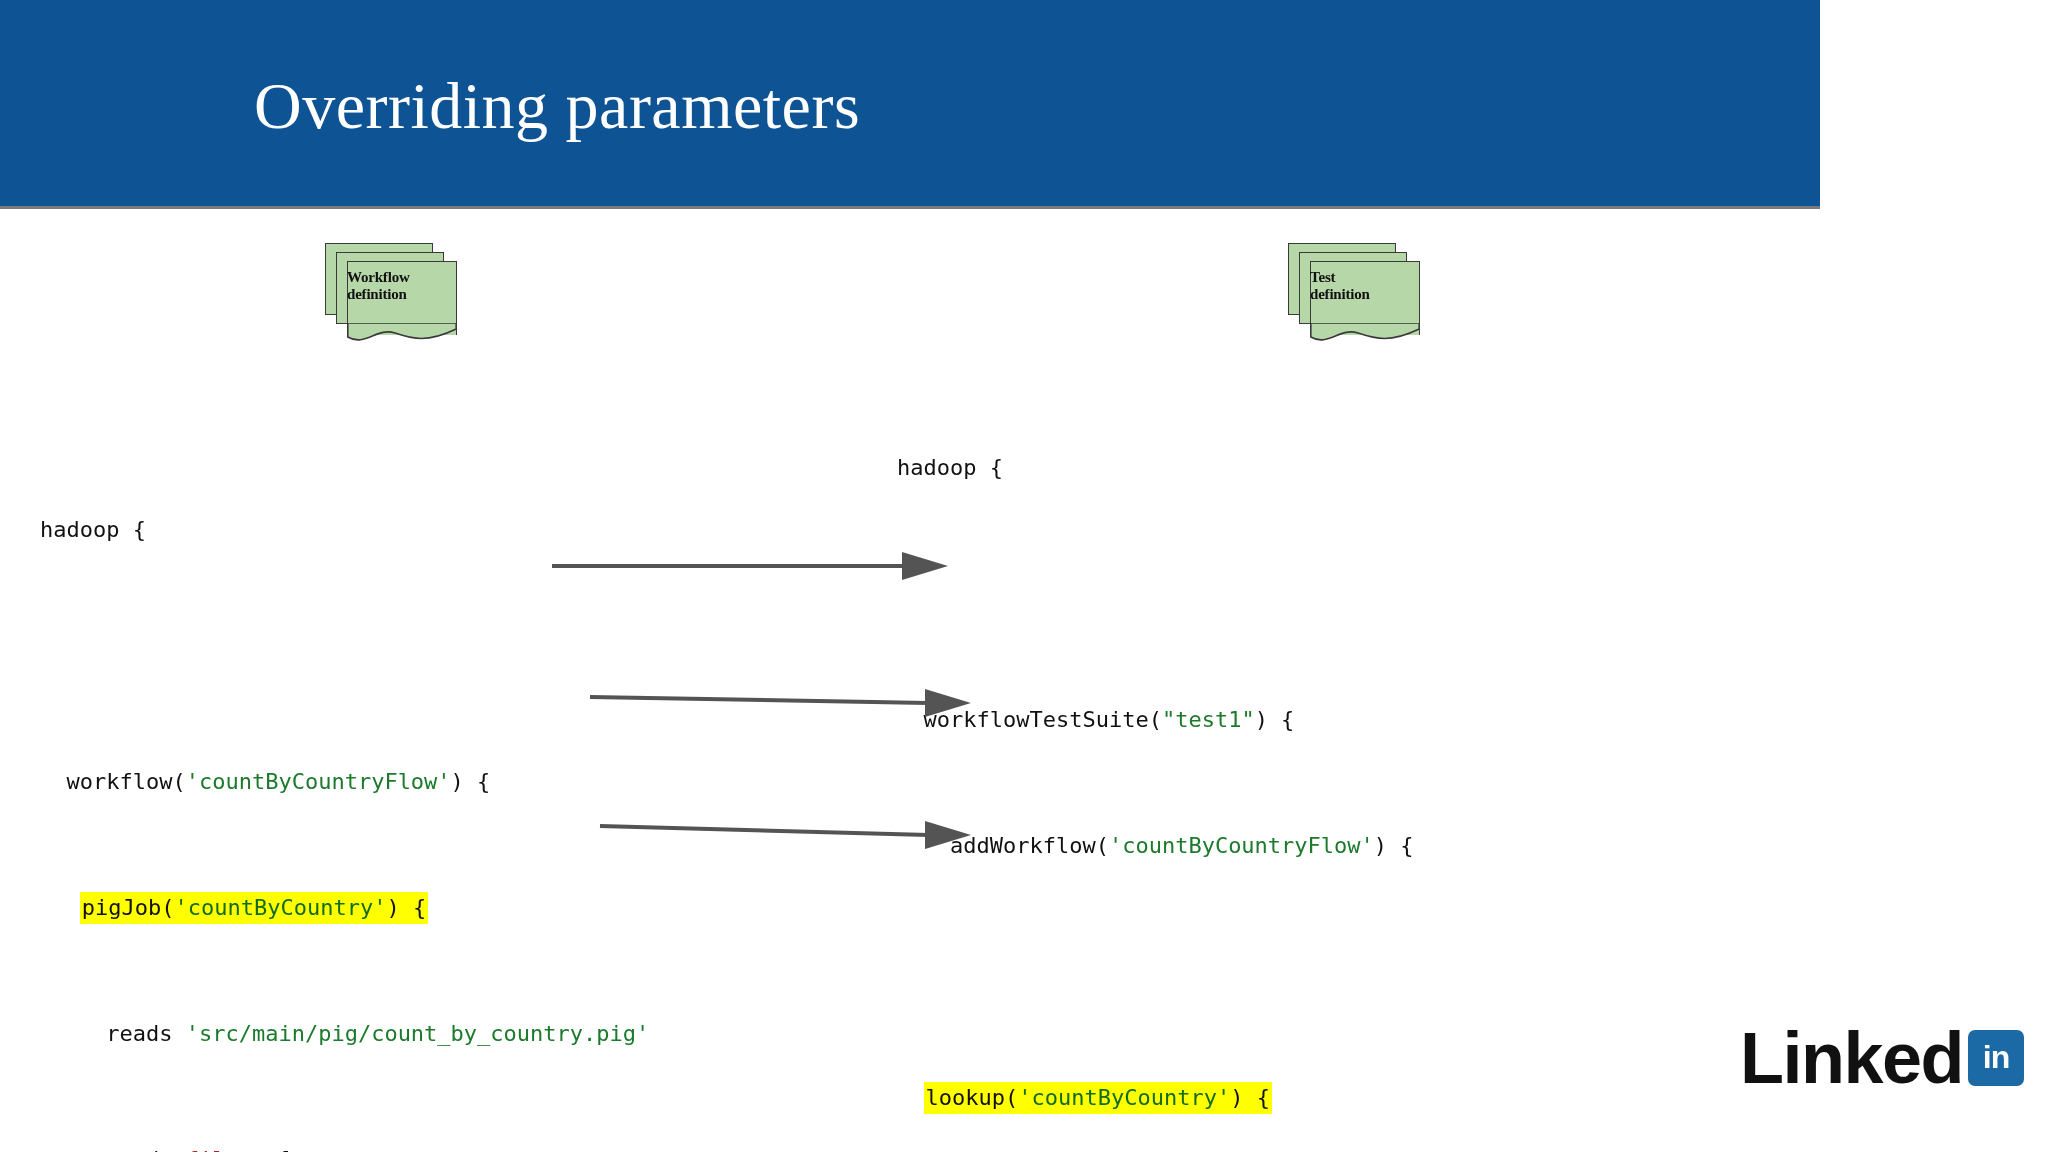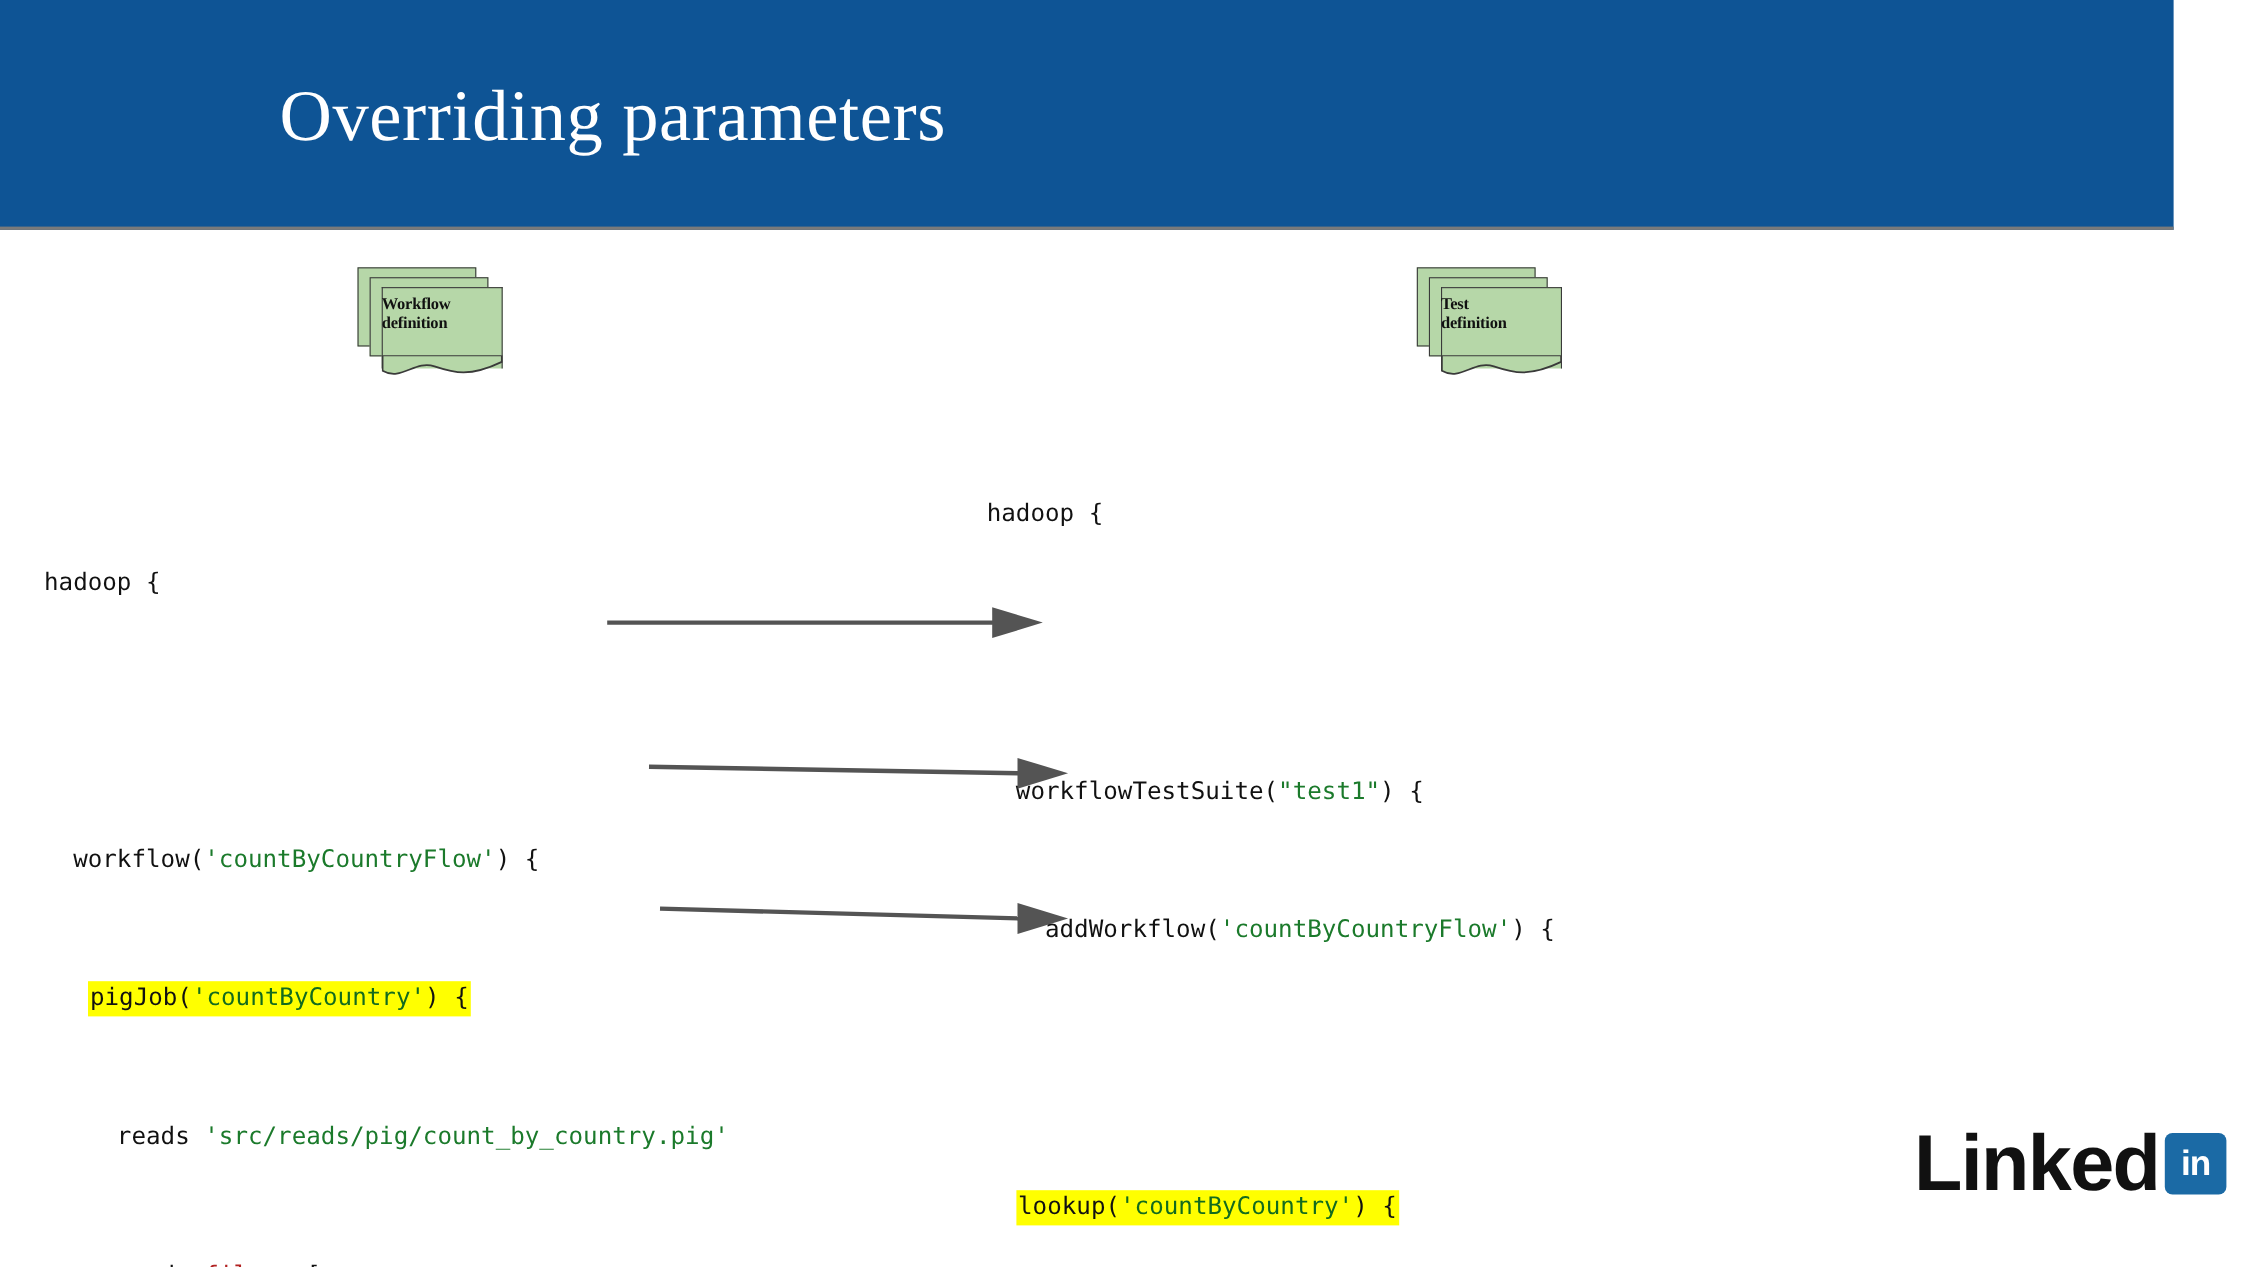--- a/index.html
+++ b/index.html
@@ -13,21 +13,21 @@
     position: relative;
     overflow: hidden;
     font-family: "Liberation Sans", sans-serif;
   }
 
   
   .header-band {
     position: absolute;
     left: 0;
     top: 0;
-    width: 1976px;
+    width: 1820px;
     height: 209px;
     background: #0E5495;
     border-bottom: 3px solid #7a7a7a;
     box-sizing: border-box;
   }
   .slide-title {
     position: absolute;
     left: 254px;
     top: 64px;
     color: #ffffff;
@@ -179,21 +179,21 @@
     <span>Test</span><br>
     <span>definition</span>
   </div>
 </div>
 
 <div class="code-block" style="left:40px; top:425px;">
   <div class="line"><span class="tok-plain">hadoop {</span></div>
   <div class="line gap"></div>
   <div class="line"><span class="tok-plain">  workflow(</span><span class="tok-str">'countByCountryFlow'</span><span class="tok-plain">) {</span></div>
   <div class="line">   <span class="hl-yellow"><span class="tok-plain">pigJob(</span><span class="tok-str">'countByCountry'</span><span class="tok-plain">) {</span></span></div>
-  <div class="line"><span class="tok-plain">     reads </span><span class="tok-str">'src/reads/pig/count_by_country.pig'</span></div>
+  <div class="line"><span class="tok-plain">     reads </span><span class="tok-str">'src/main/pig/count_by_country.pig'</span></div>
   <div class="line"><span class="tok-plain">     reads </span><span class="tok-key">files</span><span class="tok-plain">: [</span></div>
   
   
   
   
   
   
   
   
   

